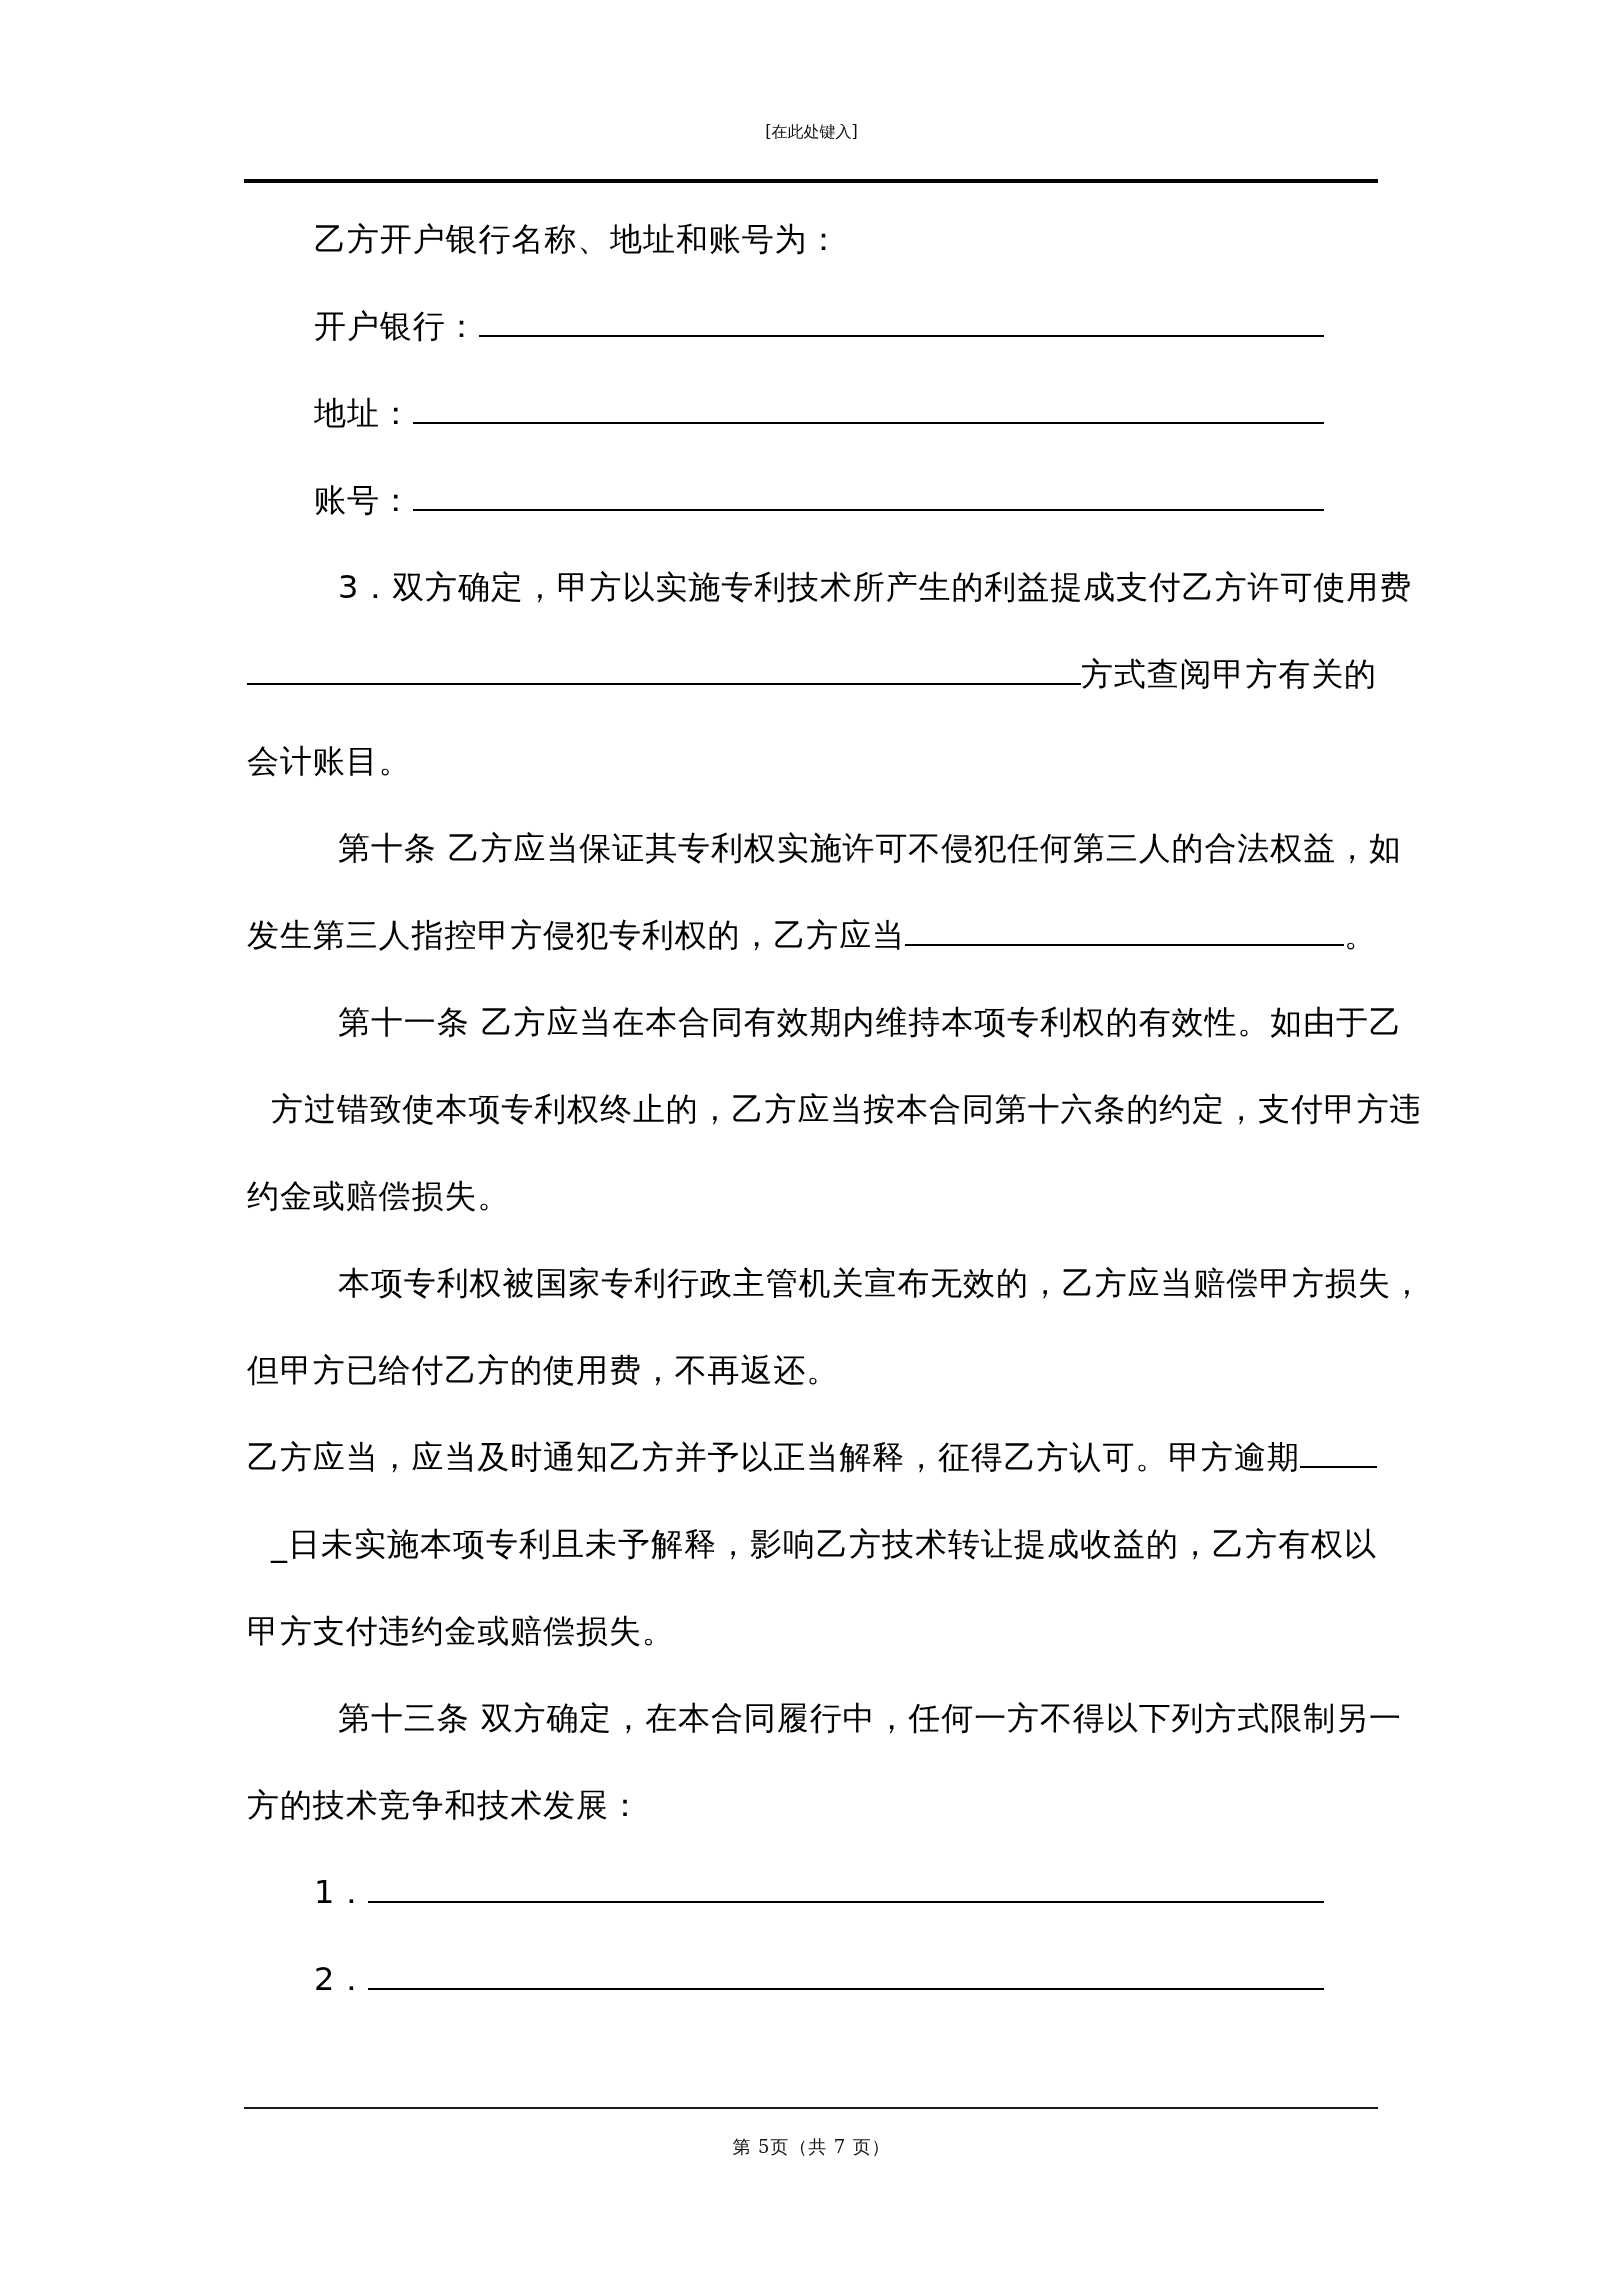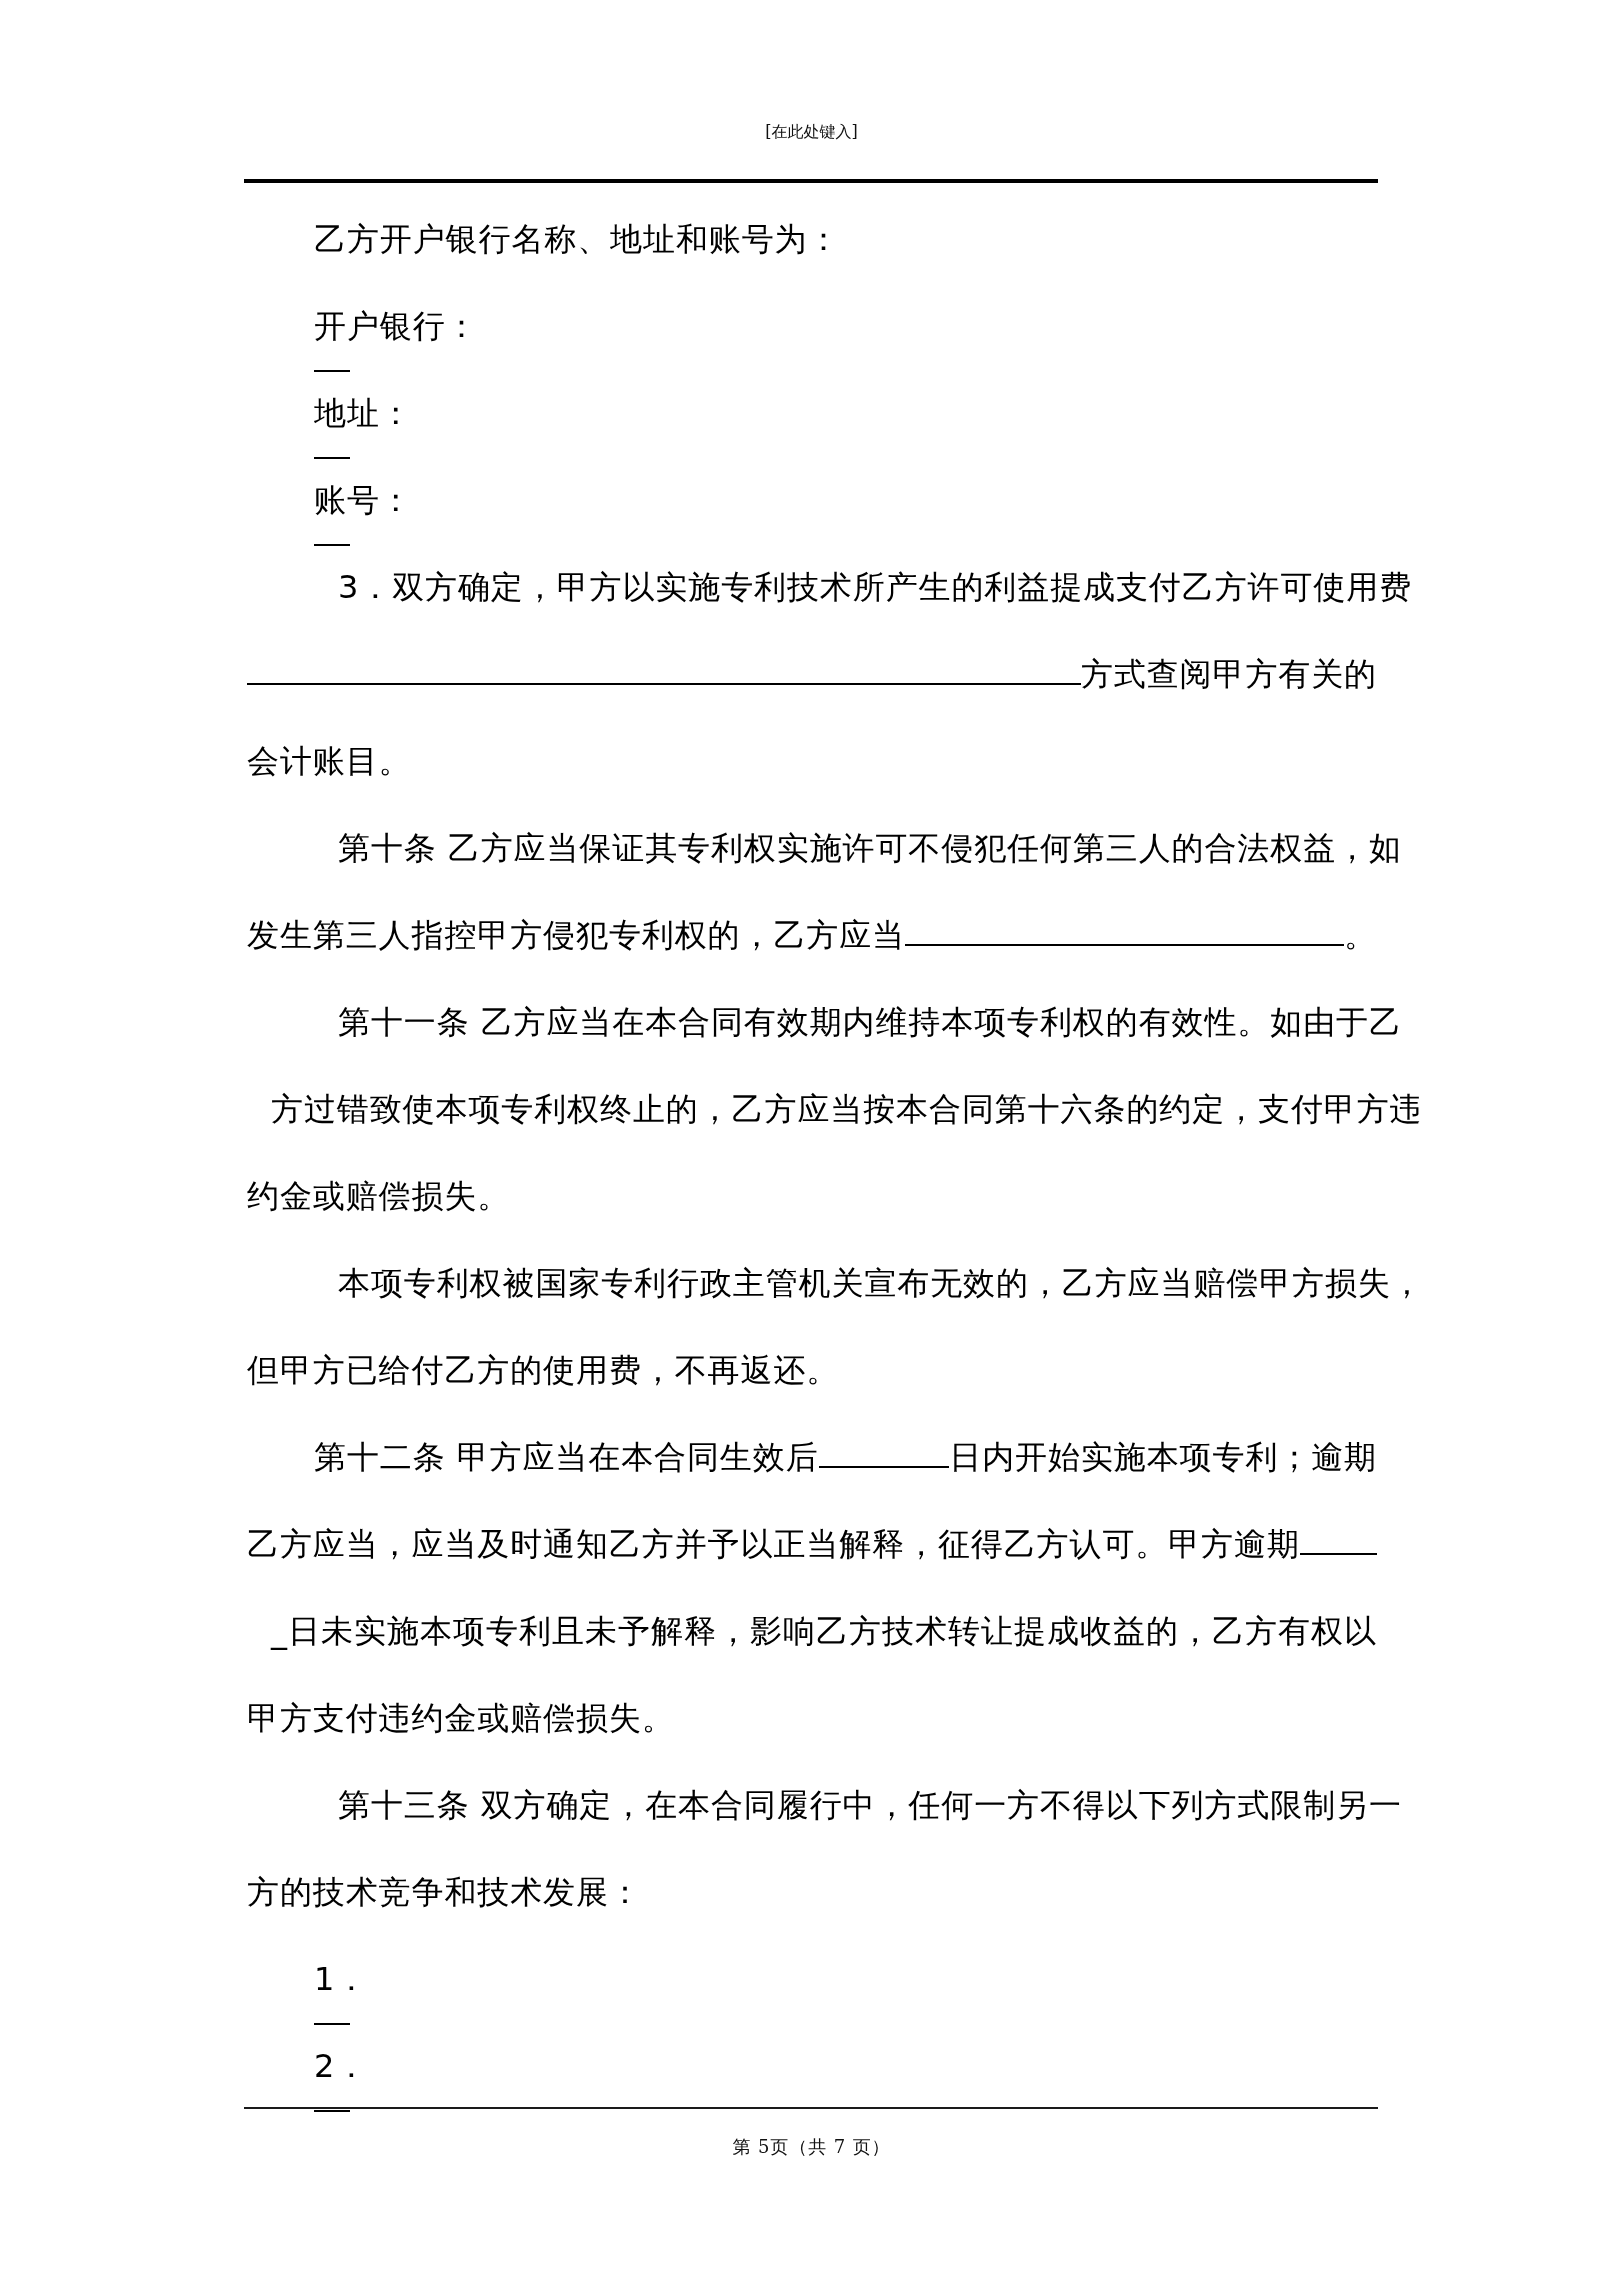--- a/index.html
+++ b/index.html
@@ -34,21 +34,21 @@
   }
   .line .seg{white-space:pre;}
   .line.flex{display:flex;align-items:baseline;}
   .line.justify{
     white-space:normal;
     text-align:justify;text-align-last:justify;
     text-justify:inter-character;
     margin-left:24px;
   }
   .line.indent{padding-left:67px;}
-  .line.tail-gap{padding-right:53px;flex-direction:column;}
+  .line.tail-gap{padding-right:53px;}
   .blank{
     flex:1 1 36px;
     min-width:36px;
     border-bottom:2.7px solid #000;
     height:2.7px;
     align-self:baseline;
   }
   .rule-footer{
     position:absolute;left:244px;top:2107px;
     width:1134px;height:1.8px;background:#1a1a1a;
@@ -94,25 +94,20 @@
       <div class="line flex">
         <span class="seg">发生第三人指控甲方侵犯专利权的，乙方应当</span>
         <span class="blank"></span>
         <span class="seg">。</span>
       </div>
       <div class="line indent justify"><span class="seg">第十一条 乙方应当在本合同有效期内维持本项专利权的有效性。如由于乙</span></div>
       <div class="line justify"><span class="seg">方过错致使本项专利权终止的，乙方应当按本合同第十六条的约定，支付甲方违</span></div>
       <div class="line"><span class="seg">约金或赔偿损失。</span></div>
       <div class="line indent justify"><span class="seg">本项专利权被国家专利行政主管机关宣布无效的，乙方应当赔偿甲方损失，</span></div>
       <div class="line"><span class="seg">但甲方已给付乙方的使用费，不再返还。</span></div>
-      <div class="line indent flex">
-        <span class="seg">第十二条 甲方应当在本合同生效后</span>
-        <span class="blank"></span>
-        <span class="seg">日内开始实施本项专利；逾期</span>
-      </div>
       <div class="line flex">
         <span class="seg">乙方应当，应当及时通知乙方并予以正当解释，征得乙方认可。甲方逾期</span>
         <span class="blank"></span>
       </div>
       <div class="line justify"><span class="seg">_日未实施本项专利且未予解释，影响乙方技术转让提成收益的，乙方有权以</span></div>
       <div class="line"><span class="seg">甲方支付违约金或赔偿损失。</span></div>
       <div class="line indent justify"><span class="seg">第十三条 双方确定，在本合同履行中，任何一方不得以下列方式限制另一</span></div>
       <div class="line"><span class="seg">方的技术竞争和技术发展：</span></div>
       <div class="line indent tail-gap flex">
         <span class="seg">1．</span>

